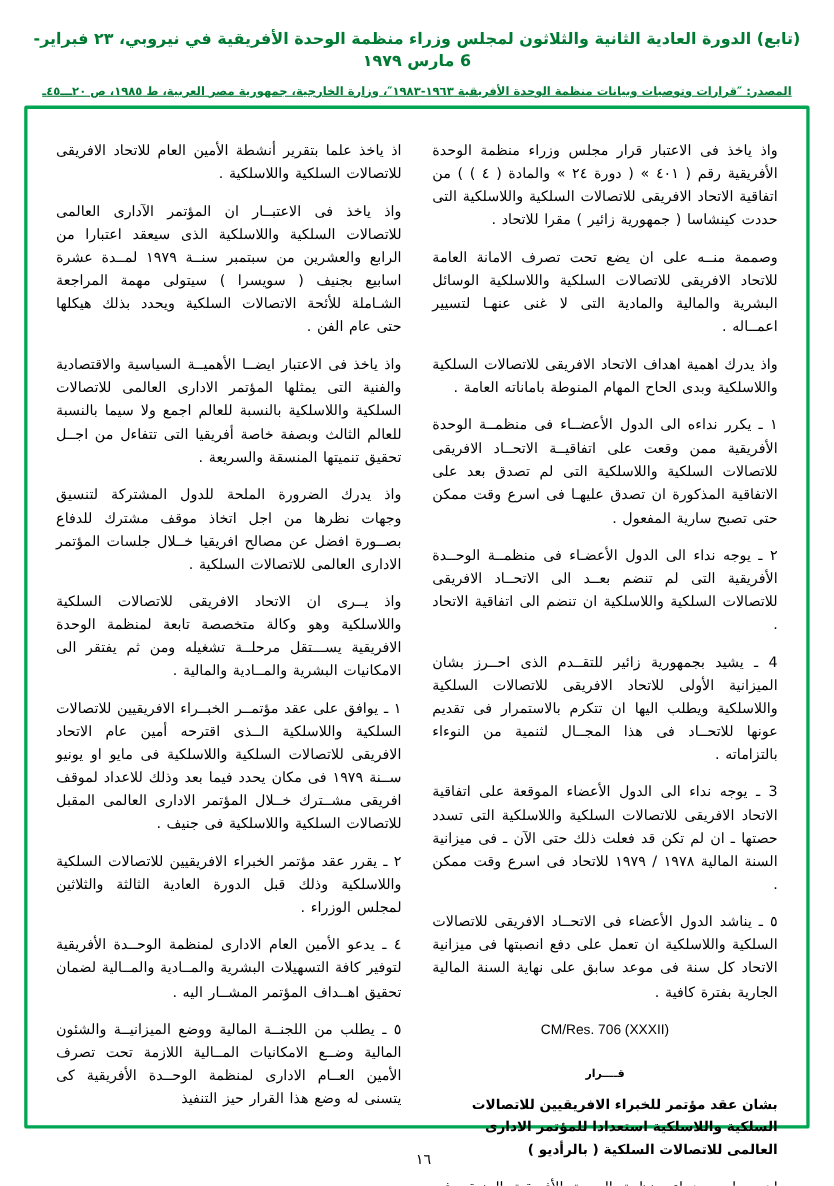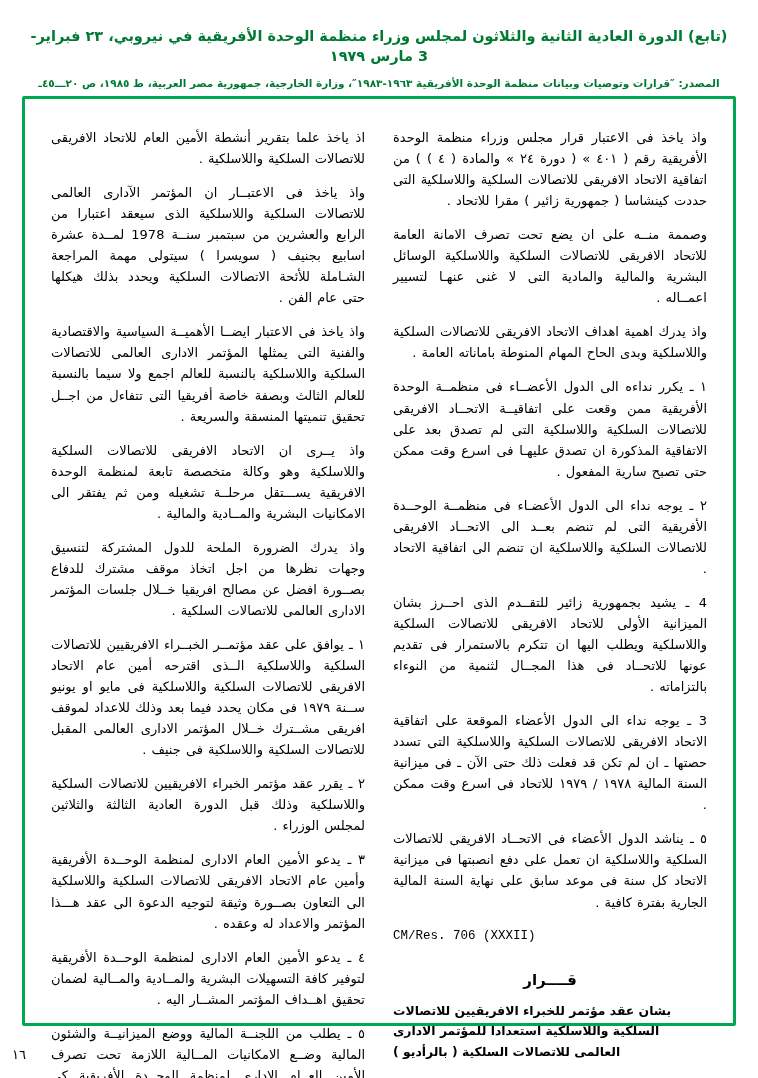--- a/index.html
+++ b/index.html
@@ -37,20 +37,21 @@
     line-height: 1.4;
     direction: rtl;
   }
   .header-source {
     margin-top: 9px;
     font-size: 10.5px;
     font-weight: bold;
     color: #007a33;
     line-height: 1.4;
     direction: rtl;
+    text-decoration: underline;
   }
 
   
   .frame {
     position: absolute;
     top: 96px;
     right: 22px;
     left: 22px;
     bottom: 52px;
     border: 3px solid #00a651;
@@ -83,60 +84,60 @@
     text-justify: inter-word;
     direction: rtl;
     word-spacing: 1px;
   }
 
   
   .resref {
     margin: 16px 0 14px 0;
     font-size: 12.5px;
     direction: ltr;
-    text-align: left;
-    font-family: Liberation Mono, monospace;
+    text-align: center;
+    font-family: Liberation Sans, sans-serif;
   }
 
   .centered-heading {
     margin: 28px 0 12px 0;
-    font-size: 15px;
+    font-size: 10px;
     font-weight: bold;
     text-align: center;
     letter-spacing: 2px;
     direction: rtl;
   }
 
   .subject {
     margin: 4px 0 14px 0;
     font-size: 12.4px;
     font-weight: bold;
-    text-align: left;
+    text-align: right;
     line-height: 1.68;
     direction: rtl;
   }
 
   
   .page-number {
     position: absolute;
     bottom: 16px;
     left: 12px;
     right: 0;
-    text-align: left;
+    text-align: center;
     font-size: 13px;
     direction: rtl;
   }
 </style>
 </head>
 <body>
 
 <div class="page">
 
   <div class="header">
-    <div class="header-title">(تابع) الدورة العادية الثانية والثلاثون لمجلس وزراء منظمة الوحدة الأفريقية في نيروبي، ٢٣ فبراير- 3 مارس ١٩٧٩</div>
+    <div class="header-title">(تابع) الدورة العادية الثانية والثلاثون لمجلس وزراء منظمة الوحدة الأفريقية في نيروبي، ٢٣ فبراير- 6 مارس ١٩٧٩</div>
     <div class="header-source">المصدر: ″قرارات وتوصيات وبيانات منظمة الوحدة الأفريقية ١٩٦٣-١٩٨٣″، وزارة الخارجية، جمهورية مصر العربية، ط ١٩٨٥، ص ٢٠ـــ٤٥ـ</div>
   </div>
 
   <div class="frame">
     <div class="columns">
 
       <div class="col">
         <p class="para">واذ ياخذ فى الاعتبار قرار مجلس وزراء منظمة الوحدة الأفريقية رقم ( ٤٠١ » ( دورة ٢٤ » والمادة ( ٤ ) ) من اتفاقية الاتحاد الافريقى للاتصالات السلكية واللاسلكية التى حددت كينشاسا ( جمهورية زائير ) مقرا للاتحاد .</p>
         <p class="para">وصممة منــه على ان يضع تحت تصرف الامانة العامة للاتحاد الافريقى للاتصالات السلكية واللاسلكية الوسائل البشرية والمالية والمادية التى لا غنى عنهـا لتسيير اعمــاله .</p>
         <p class="para">واذ يدرك اهمية اهداف الاتحاد الافريقى للاتصالات السلكية واللاسلكية وبدى الحاح المهام المنوطة باماناته العامة .</p>
@@ -147,27 +148,26 @@
         <p class="para">٥ ـ يناشد الدول الأعضاء فى الاتحــاد الافريقى للاتصالات السلكية واللاسلكية ان تعمل على دفع انصبتها فى ميزانية الاتحاد كل سنة فى موعد سابق على نهاية السنة المالية الجارية بفترة كافية .</p>
 
         <div class="resref">CM/Res. 706  (XXXII)</div>
         <div class="centered-heading">قــــرار</div>
         <div class="subject">بشان عقد مؤتمر للخبراء الافريقيين للاتصالات السلكية واللاسلكية استعدادا للمؤتمر الادارى العالمى للاتصالات السلكية ( بالرأديو )</div>
         <p class="para">ان مجلس وزراء منظمة الوحدة الأفريقية المنعقد فى دورتـه العادية الثانية والثلاثين فى نيروبى ـ كينيـا ـ فى الفتــرة من ٢٣ فبرايــر الى ٤ مارس سنــة ١٩٧٩ .</p>
       </div>
 
       <div class="col">
         <p class="para">اذ ياخذ علما بتقرير أنشطة الأمين العام للاتحاد الافريقى للاتصالات السلكية واللاسلكية .</p>
-        <p class="para">واذ ياخذ فى الاعتبــار ان المؤتمر الآدارى العالمى للاتصالات السلكية واللاسلكية الذى سيعقد اعتبارا من الرابع والعشرين من سبتمبر سنــة 1978 لمــدة عشرة اسابيع بجنيف ( سويسرا ) سيتولى مهمة المراجعة الشـاملة للأئحة الاتصالات السلكية ويحدد بذلك هيكلها حتى عام الفن .</p>
+        <p class="para">واذ ياخذ فى الاعتبــار ان المؤتمر الآدارى العالمى للاتصالات السلكية واللاسلكية الذى سيعقد اعتبارا من الرابع والعشرين من سبتمبر سنــة ١٩٧٩ لمــدة عشرة اسابيع بجنيف ( سويسرا ) سيتولى مهمة المراجعة الشـاملة للأئحة الاتصالات السلكية ويحدد بذلك هيكلها حتى عام الفن .</p>
         <p class="para">واذ ياخذ فى الاعتبار ايضــا الأهميــة السياسية والاقتصادية والفنية التى يمثلها المؤتمر الادارى العالمى للاتصالات السلكية واللاسلكية بالنسبة للعالم اجمع ولا سيما بالنسبة للعالم الثالث وبصفة خاصة أفريقيا التى تتفاءل من اجــل تحقيق تنميتها المنسقة والسريعة .</p>
+        <p class="para">واذ يدرك الضرورة الملحة للدول المشتركة لتنسيق وجهات نظرها من اجل اتخاذ موقف مشترك للدفاع بصــورة افضل عن مصالح افريقيا خــلال جلسات المؤتمر الادارى العالمى للاتصالات السلكية .</p>
         <p class="para">واذ يــرى ان الاتحاد الافريقى للاتصالات السلكية واللاسلكية وهو وكالة متخصصة تابعة لمنظمة الوحدة الافريقية يســـتقل مرحلــة تشغيله ومن ثم يفتقر الى الامكانيات البشرية والمــادية والمالية .</p>
-        <p class="para">واذ يدرك الضرورة الملحة للدول المشتركة لتنسيق وجهات نظرها من اجل اتخاذ موقف مشترك للدفاع بصــورة افضل عن مصالح افريقيا خــلال جلسات المؤتمر الادارى العالمى للاتصالات السلكية .</p>
         <p class="para">١ ـ يوافق على عقد مؤتمــر الخبــراء الافريقيين للاتصالات السلكية واللاسلكية الــذى اقترحه أمين عام الاتحاد الافريقى للاتصالات السلكية واللاسلكية فى مايو او يونيو ســنة ١٩٧٩ فى مكان يحدد فيما بعد وذلك للاعداد لموقف افريقى مشــترك خــلال المؤتمر الادارى العالمى المقبل للاتصالات السلكية واللاسلكية فى جنيف .</p>
         <p class="para">٢ ـ يقرر عقد مؤتمر الخبراء الافريقيين للاتصالات السلكية واللاسلكية وذلك قبل الدورة العادية الثالثة والثلاثين لمجلس الوزراء .</p>
-        <p class="para">٣ ـ يدعو الأمين العام الادارى لمنظمة الوحــدة الأفريقية وأمين عام الاتحاد الافريقى للاتصالات السلكية واللاسلكية الى التعاون بصــورة وثيقة لتوجيه الدعوة الى عقد هـــذا المؤتمر والاعداد له وعقده .</p>
         <p class="para">٤ ـ يدعو الأمين العام الادارى لمنظمة الوحــدة الأفريقية لتوفير كافة التسهيلات البشرية والمــادية والمــالية لضمان تحقيق اهــداف المؤتمر المشــار اليه .</p>
         <p class="para">٥ ـ يطلب من اللجنــة المالية ووضع الميزانيــة والشئون المالية وضــع الامكانيات المــالية اللازمة تحت تصرف الأمين العــام الادارى لمنظمة الوحــدة الأفريقية كى يتسنى له وضع هذا القرار حيز التنفيذ</p>
       </div>
 
     </div>
   </div>
 
   <div class="page-number">١٦</div>
 
 </div>

